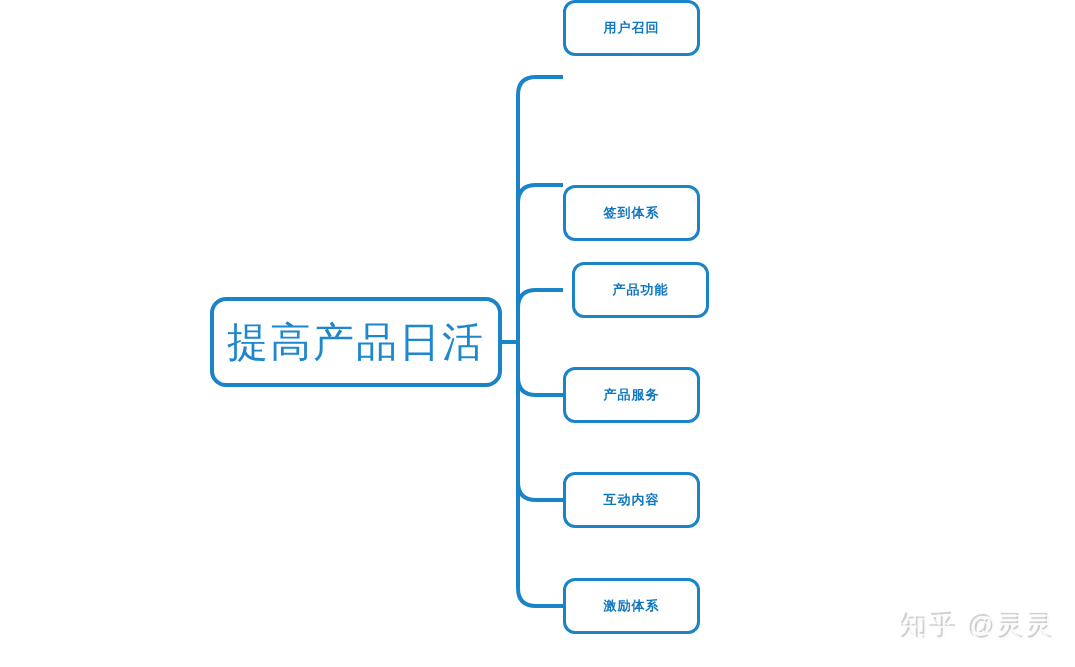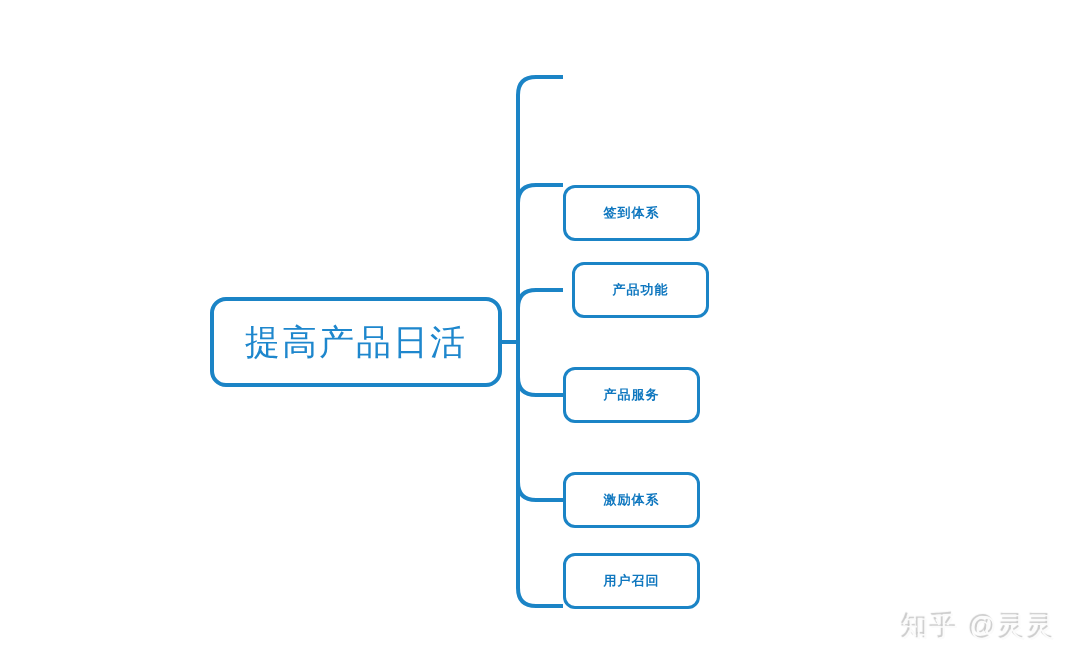--- a/index.html
+++ b/index.html
@@ -36,42 +36,42 @@
     z-index:2;
     cursor:pointer;
   }
   .root-node{
     left:210px;
     top:297px;
     width:292px;
     height:90px;
     border:4px solid var(--line);
     border-radius:16px;
-    font-size:35px;
+    font-size:41px;
     letter-spacing:2px;
     color:var(--root-text);
     font-weight:400;
   }
   .child-node{
     left:563px;
     width:137px;
     height:56px;
     border:3.5px solid var(--line);
     border-radius:12px;
     font-size:13px;
     font-weight:bold;
     letter-spacing:1px;
     color:var(--child-text);
   }
   .child-node:nth-of-type(1){top:49px;}
   .child-node:nth-of-type(2){top:145px;margin-top:40px;}
   .child-node:nth-of-type(3){top:262px;margin-left:9px;}
   .child-node:nth-of-type(4){top:367px;}
   .child-node:nth-of-type(5){top:472px;}
-  .child-node:nth-of-type(6){top:553px;text-align:center;}
+  .child-node:nth-of-type(6){top:578px;text-align:center;}
   .watermark{
     position:absolute;
     right:18px;
     bottom:22px;
     font-size:27px;
     letter-spacing:2px;
     color:#fbfbfb;
     text-shadow:-2px -2px 1px rgba(100,100,100,0.35);
     z-index:3;
     user-select:none;
@@ -98,20 +98,23 @@
   <div class="node child-node">
     <span>签到体系</span>
   </div>
   <div class="node child-node">
     <span>产品功能</span>
   </div>
   <div class="node child-node">
     <span>产品服务</span>
   </div>
   <div class="node child-node">
+    <span>互动内容</span>
+  </div>
+  <div class="node child-node">
     <span>激励体系</span>
   </div>
   <div class="node child-node">
     <span>用户召回</span>
   </div>
 
   <div class="watermark">知乎 @灵灵</div>
 
 </div>
 

